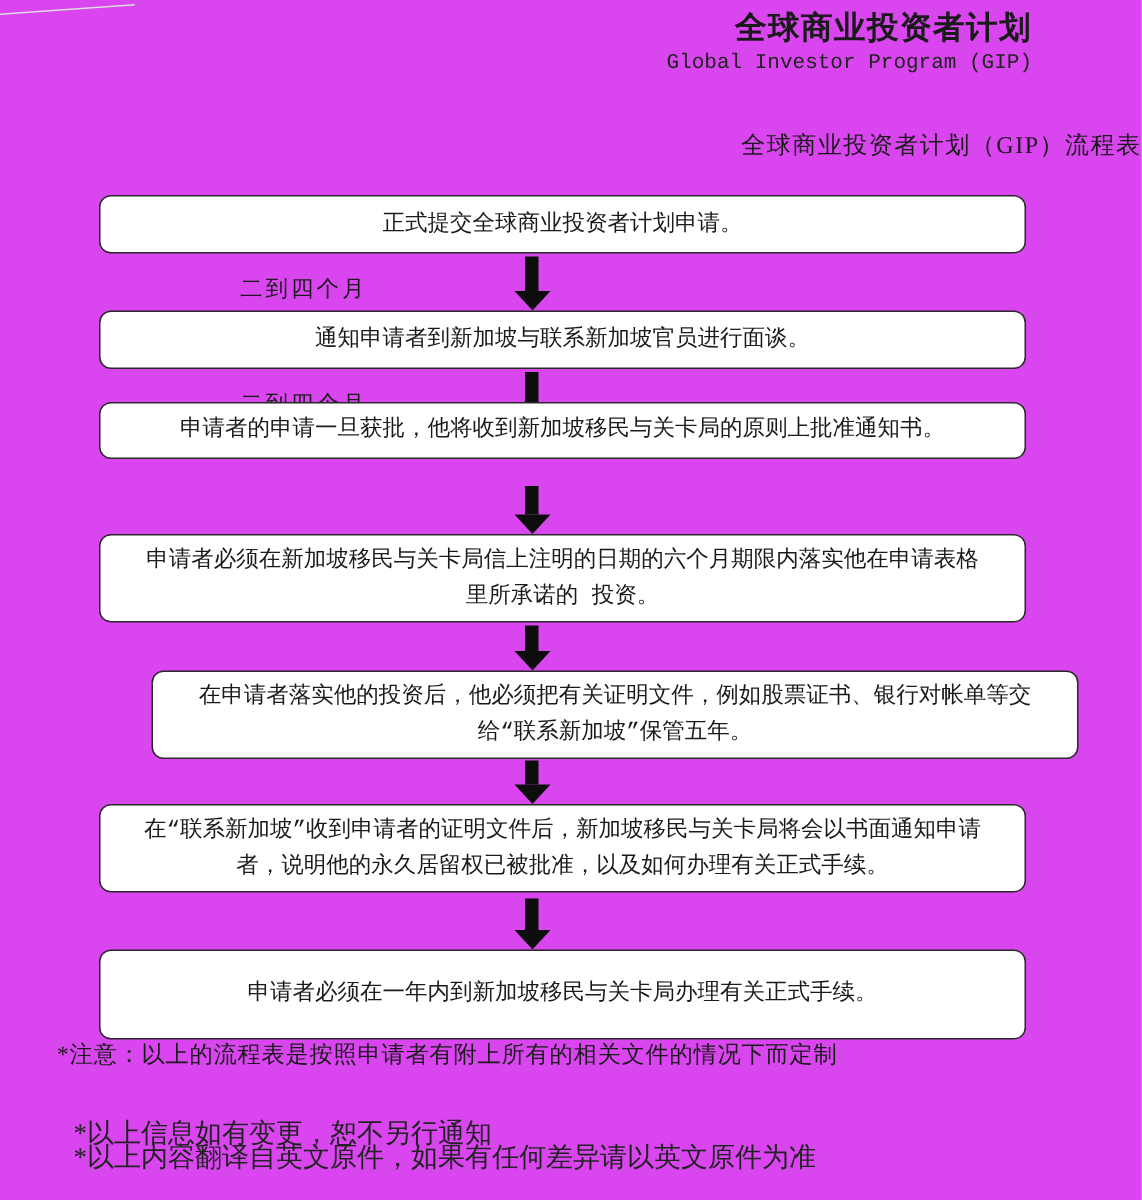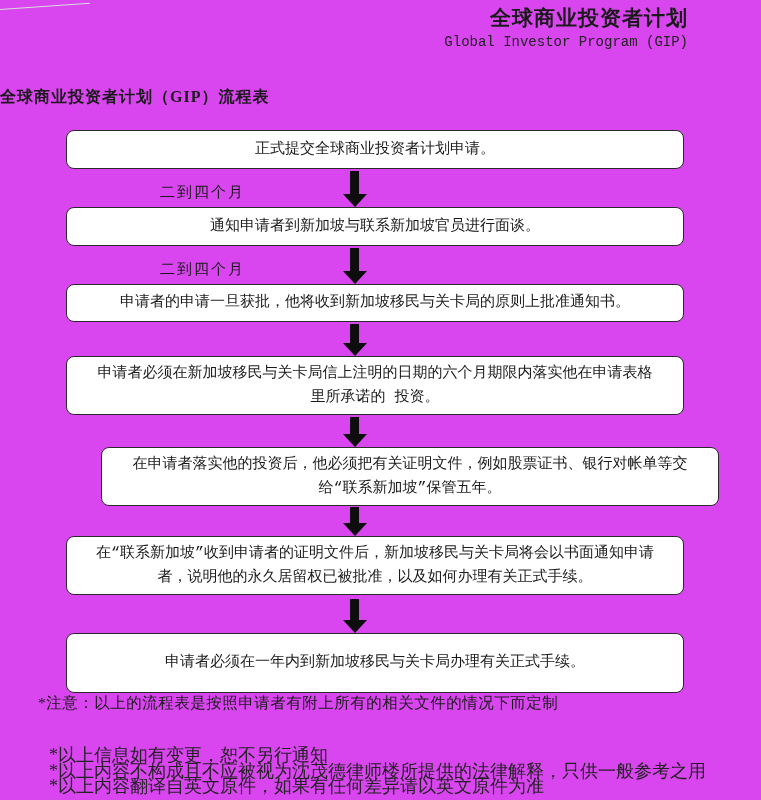--- a/index.html
+++ b/index.html
@@ -41,23 +41,23 @@
     font-family: "Liberation Mono", monospace;
     font-size: 14px;
     letter-spacing: 0px;
     color: #222;
   }
   .flow-title {
     position: absolute;
     top: 87px;
     left: 0;
     width: 761px;
-    text-align: left;
+    text-align: right;
     font-size: 16px;
-    font-weight: bold;
+    font-weight: normal;
     letter-spacing: 1px;
   }
   .box {
     position: absolute;
     left: 66px;
     width: 618px;
     box-sizing: border-box;
     border: 1px solid #2a2a2a;
     border-radius: 8px;
     background: #ffffff;
@@ -65,21 +65,21 @@
     align-items: center;
     justify-content: center;
     text-align: center;
     font-size: 15px;
     line-height: 24px;
     padding: 2px 25px;
     font-family: Liberation Mono, monospace;
   }
   .box-1 { top: 130px; height: 39px; }
   .box-2 { top: 207px; height: 39px; }
-  .box-3 { top: 284px; height: 38px; }
+  .box-3 { top: 268px; height: 38px; }
   .box-4 { top: 356px; height: 59px; }
   .box-5 { top: 447px; height: 59px; margin-left: 35px; }
   .box-6 { top: 536px; height: 59px; }
   .box-7 { top: 633px; height: 60px; }
   .arrow {
     position: absolute;
     left: 342px;
     width: 25px;
     display: flex;
     flex-direction: column;
@@ -186,17 +186,16 @@
     <div class="arrow-shaft"></div>
     <div class="arrow-head"></div>
   </div>
 
   <div class="box box-7">申请者必须在一年内到新加坡移民与关卡局办理有关正式手续。</div>
 
   <div class="note">*注意：以上的流程表是按照申请者有附上所有的相关文件的情况下而定制</div>
 
   <div class="footnotes">
     <div class="footnote">*以上信息如有变更，恕不另行通知</div>
-    <div class="footnote">*以上内容不构成且不应被视为沈茂德律师楼所提供的法律解释，只供一般参考之用</div>
     <div class="footnote">*以上内容翻译自英文原件，如果有任何差异请以英文原件为准</div>
   </div>
 
 </div>
 
 </body></html>

